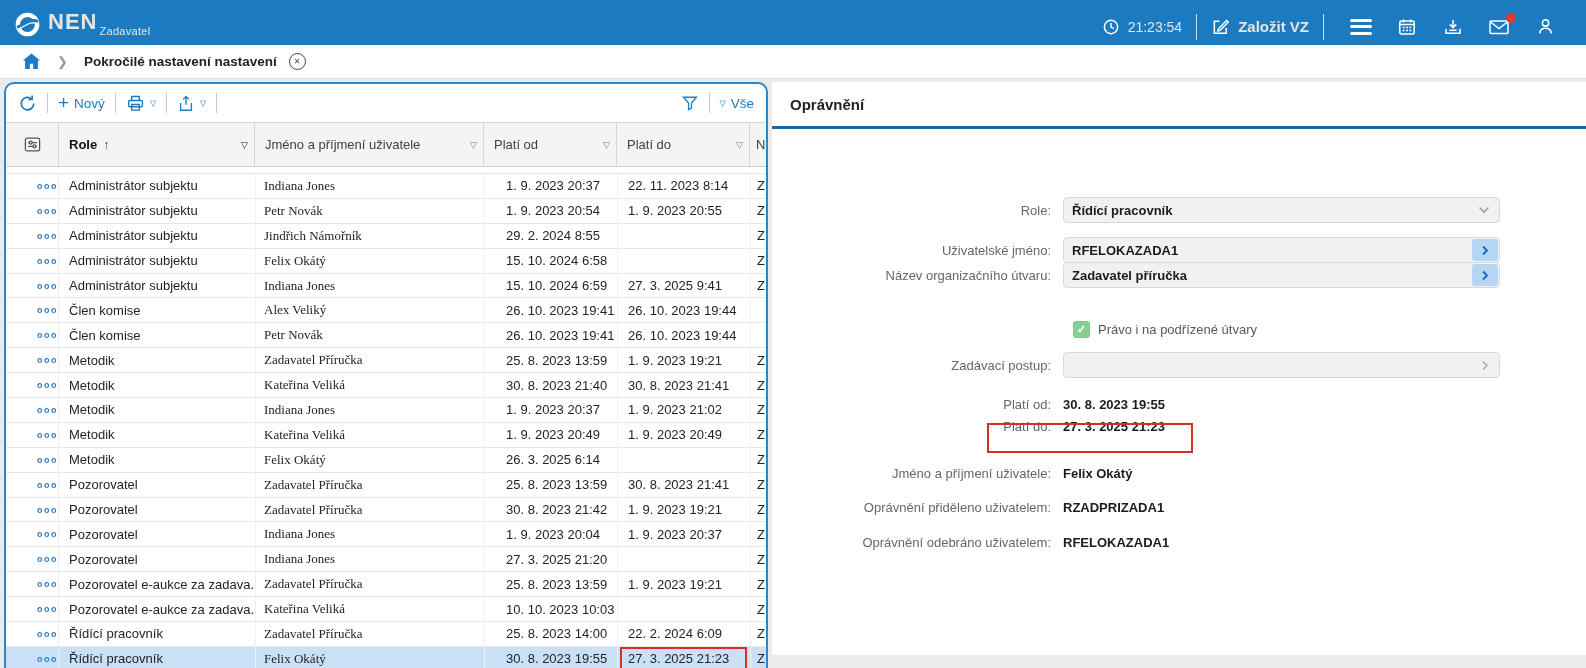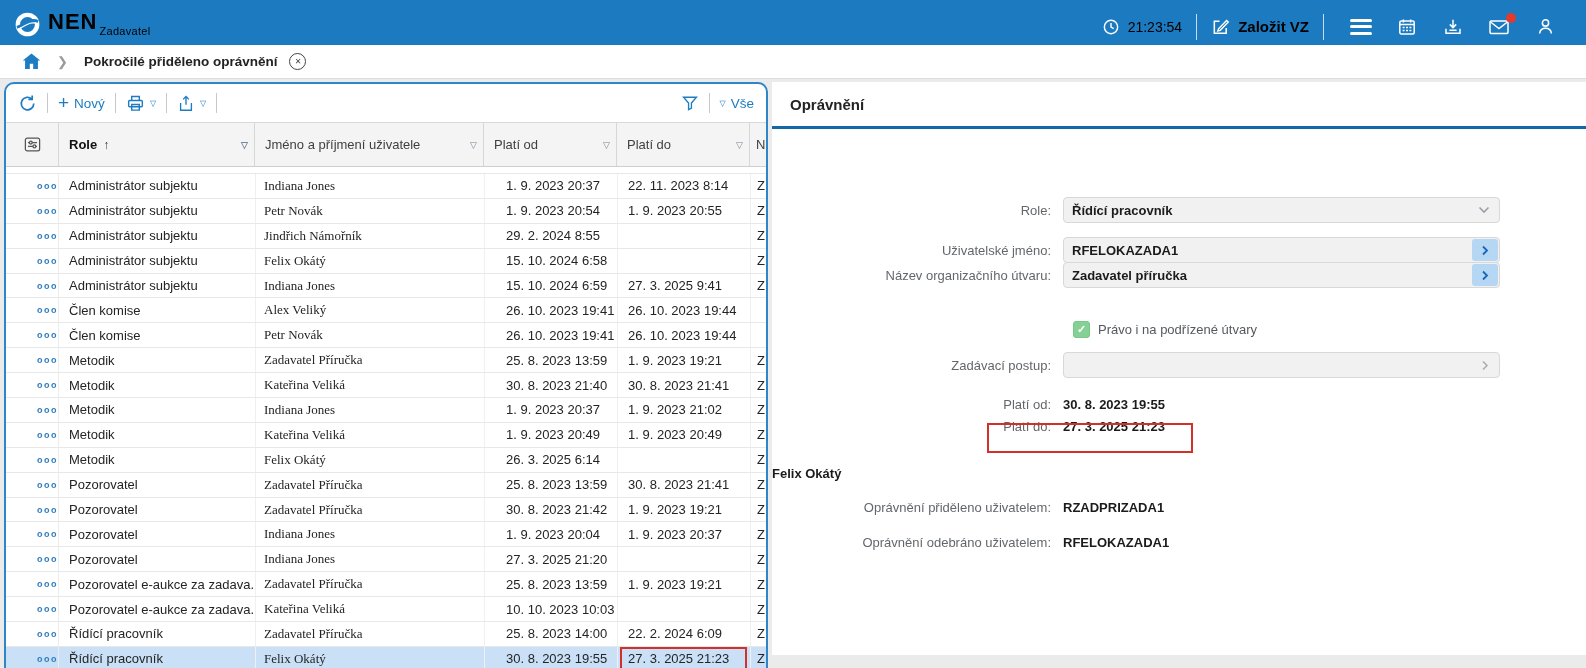--- a/index.html
+++ b/index.html
@@ -1,21 +1,21 @@
 <!DOCTYPE html>
 <html><head>
 <meta charset="utf-8">
 <style>
   * { margin:0; padding:0; box-sizing:border-box; }
   html,body { width:1586px; height:668px; overflow:hidden; }
   body { font-family:"Liberation Sans", sans-serif; background:#ebebeb; position:relative; }
 
   
   .topbar { position:absolute; left:0; top:0; width:1586px; height:53px; background:#1c7bc0;
-            display:flex; align-items:center; color:#000000;gap:8px; }
+            display:flex; align-items:center; color:#e5e5e5;gap:8px; }
   .logo { display:flex; align-items:flex-start; margin-left:14px; cursor:pointer; }
   .logo svg { margin-top:2px; }
   .logo-text { font-size:22px; font-weight:bold; letter-spacing:1px; margin-left:7px; line-height:26px; }
   .logo-sub { font-size:11px; font-weight:normal; letter-spacing:0.3px; vertical-align:-6px; margin-left:2px; }
   .env-title { position:absolute; left:0; right:0; text-align:center; font-size:17px; font-weight:bold; letter-spacing:0.8px; pointer-events:none; }
   .topbar-right { margin-left:auto; display:flex; align-items:center; gap:0; padding-right:18px; }
   .tb-sep { width:1px; height:26px; background:rgba(255,255,255,0.75); margin:0 14px; }
   .tb-group { display:flex; align-items:center; gap:8px; cursor:pointer; }
   .tb-time { font-size:14px; }
   .tb-create { font-size:15px; font-weight:bold; }
@@ -180,21 +180,21 @@
   </div>
 </header>
 
 <nav class="crumbbar">
   <span class="crumb-home">
     <svg width="19" height="17" viewBox="0 0 20 18" fill="#1d7cc2">
       <path d="M10 0.5 0.8 8h2.4v9h5v-5.6h3.6V17h5V8h2.4z"></path>
     </svg>
   </span>
   <span class="crumb-chev">❯</span>
-  <span class="crumb-title">Pokročilé přiděleno oprávnění</span>
+  <span class="crumb-title">Pokročilé nastavení nastavení</span>
   <span class="crumb-close">
       <span style="transform:scale(0.8)">✕</span>
     </span>
 </nav>
 
 <section class="grid-panel">
 
   <div class="grid-toolbar">
     <span class="gt-btn">
       <span>
@@ -796,20 +796,21 @@
       <span class="ftext">30. 8. 2023 19:55</span>
     </div>
 
     <div class="frow r-to">
       <span class="flabel">Platí do:</span>
       <span class="ftext">27. 3. 2025 21:23</span>
     </div>
     <div class="detail-redbox"></div>
 
     <div class="frow r-name">
+      <span class="flabel">Jméno a příjmení uživatele:</span>
       <span class="ftext">Felix Okátý</span>
     </div>
 
     <div class="frow r-granted">
       <span class="flabel">Oprávnění přiděleno uživatelem:</span>
       <span class="ftext">RZADPRIZADA1</span>
     </div>
 
     <div class="frow r-revoked">
       <span class="flabel">Oprávnění odebráno uživatelem:</span>

